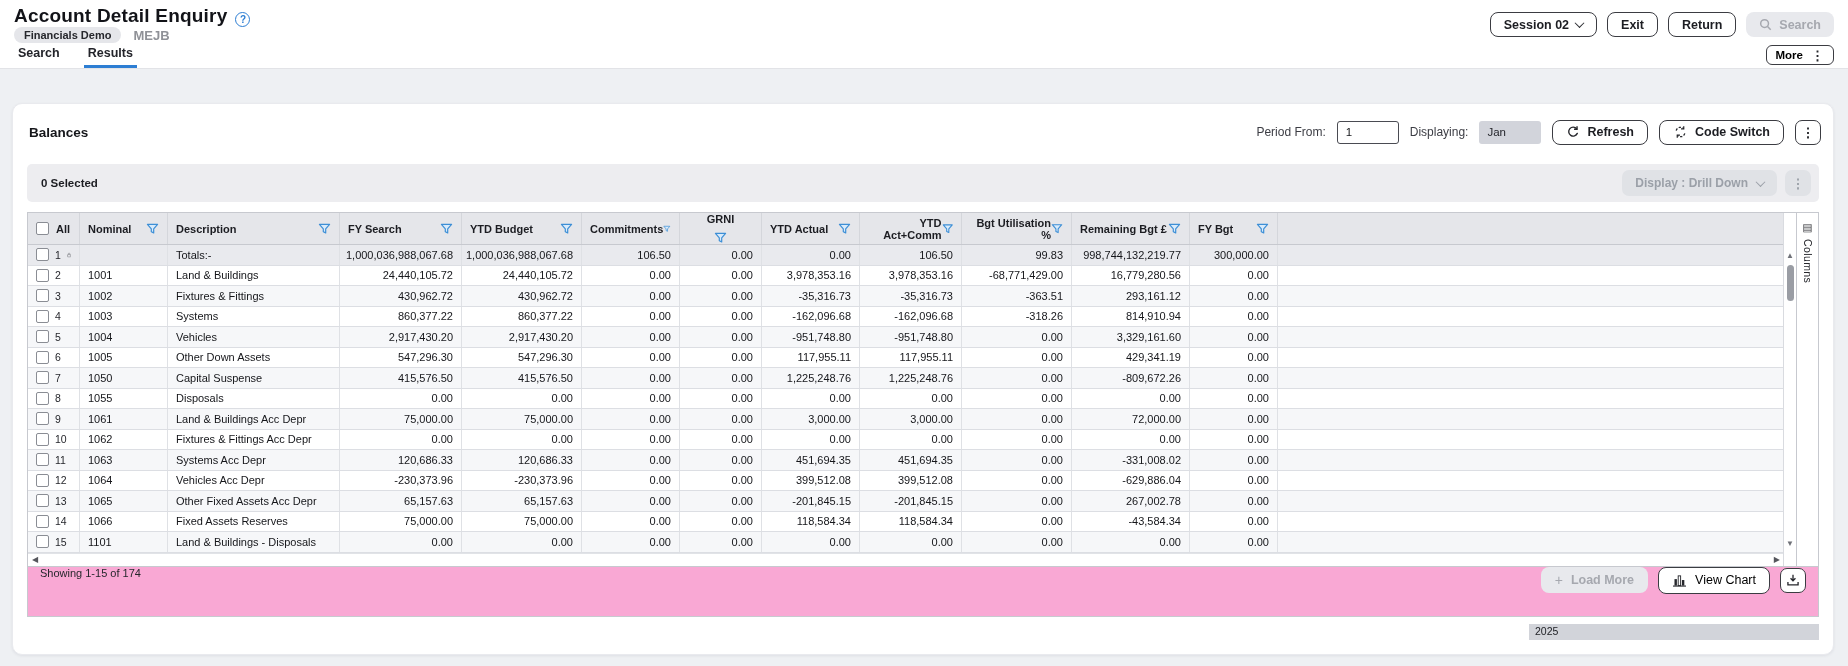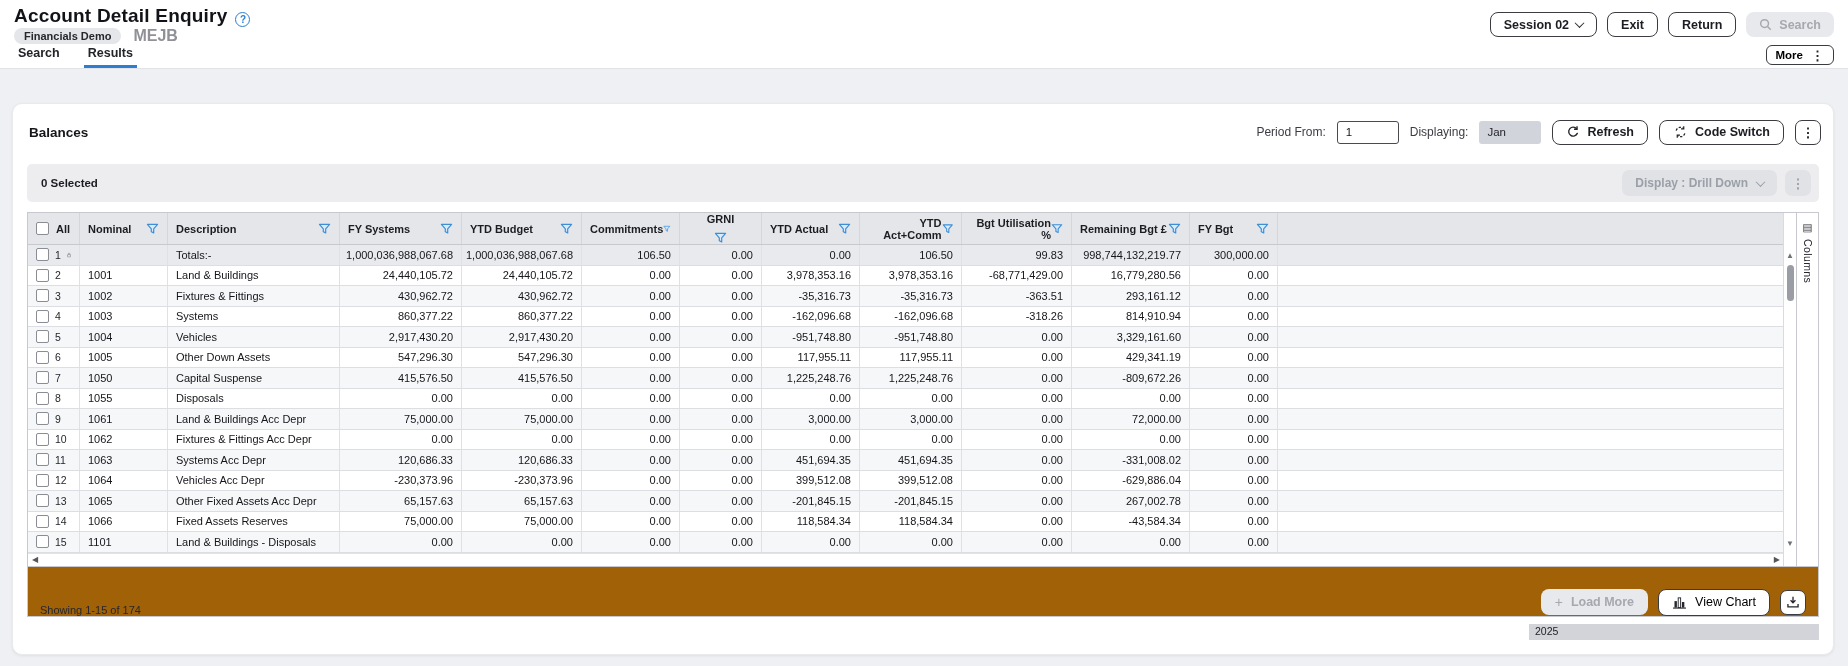--- a/index.html
+++ b/index.html
@@ -11,21 +11,21 @@
     overflow:hidden;
     color:#1c1d22;
   }
   
   .app-header{position:absolute;top:0;left:0;right:0;height:69px;background:#fff;border-bottom:1px solid #e2e3e7;}
   .title-row{position:absolute;left:14px;top:5px;display:flex;align-items:flex-end;gap:8px;}
   .page-title{font-size:19px;font-weight:800;letter-spacing:.2px;color:#121318;}
   .help-ic{width:15px;height:15px;border:1.5px solid #2d7ed3;border-radius:50%;color:#2d7ed3;font-size:10px;font-weight:700;display:inline-flex;align-items:center;justify-content:center;margin-top:3px;}
   .badge-row{position:absolute;left:14px;top:27px;display:flex;align-items:center;gap:12px;}
   .pill{background:#e5e6ea;border-radius:10px;padding:2px 10px;font-size:11px;font-weight:700;color:#26272c;}
-  .code-txt{font-size:16px;font-weight:600;color:#8f9197;}
+  .code-txt{font-size:13px;font-weight:600;color:#8f9197;}
   .tabs{position:absolute;left:14px;bottom:0;display:flex;gap:20px;}
   .tab{font-size:12.5px;font-weight:700;color:#23242a;padding:6px 4px 8px;position:relative;cursor:default;}
   .tab.active:after{content:"";position:absolute;left:0;right:0;bottom:0;height:3px;background:#2d7ed3;}
   .hdr-btns{position:absolute;right:14px;top:12px;display:flex;gap:10px;align-items:center;}
   .btn{display:inline-flex;align-items:center;gap:7px;background:#fff;border:1.5px solid #3b3c42;border-radius:8px;height:25px;padding:0 13px;font-size:12.5px;font-weight:700;color:#1c1d22;}
   .btn.disabled{background:#e8e9ed;border:none;color:#a6a8af;}
   .chev{width:7px;height:7px;border-right:1.7px solid #2b2c31;border-bottom:1.7px solid #2b2c31;transform:rotate(45deg) translate(-1px,-1px);}
   .chev.gray{border-color:#9ba0a8;}
   .more-btn{position:absolute;right:14px;top:45px;height:20px;border:1.2px solid #3b3c42;border-radius:6px;background:#fff;display:inline-flex;align-items:center;gap:8px;padding:0 9px;font-size:11.5px;font-weight:700;}
   .kebab{font-size:13px;line-height:1;color:#26272c;font-weight:700;}
@@ -64,21 +64,21 @@
   .vscroll{width:13px;border-left:1px solid #d9dbe0;position:relative;background:#fff;}
   .vs-up{position:absolute;top:38px;left:0;right:0;text-align:center;font-size:8px;color:#6f7178;}
   .vs-thumb{position:absolute;top:52px;left:3px;width:7px;height:36px;border-radius:4px;background:#9a9da4;}
   .vs-down{position:absolute;bottom:18px;left:0;right:0;text-align:center;font-size:8px;color:#6f7178;}
   .cols-tab{width:22px;border-left:1px solid #c7c9cf;background:#fff;display:flex;justify-content:center;padding-top:8px;}
   .cols-inner{writing-mode:vertical-rl;font-size:10.5px;color:#26272c;letter-spacing:.4px;display:flex;align-items:center;gap:6px;}
   .hscroll{height:13px;border-top:1px solid #e1e3e7;position:relative;background:#fff;}
   .hs-left{position:absolute;left:4px;top:1px;font-size:8px;color:#55565c;}
   .hs-right{position:absolute;right:3px;top:1px;font-size:8px;color:#55565c;}
   
-  .pfooter{height:50px;border-top:1px solid #c7c9cf;display:flex;align-items:flex-end;padding:0 12px;background:#a16207;}
+  .pfooter{height:50px;border-top:1px solid #c7c9cf;display:flex;align-items:flex-start;padding:0 12px;background:#f9a8d4;}
   .showing{font-size:11px;color:#26272c;}
   .ft-right{margin-left:auto;display:flex;align-items:center;gap:10px;}
   .loadmore{height:26px;border-radius:8px;background:#e8e9ed;color:#a6a8af;font-size:12.5px;font-weight:700;display:inline-flex;align-items:center;gap:8px;padding:0 14px;}
   .viewchart{height:27px;border:1.5px solid #3b3c42;border-radius:8px;background:#fff;font-size:12.5px;font-weight:400;display:inline-flex;align-items:center;gap:8px;padding:0 13px;}
   .dl-btn{width:26px;height:25px;border:1.5px solid #3b3c42;border-radius:7px;background:#fff;display:inline-flex;align-items:center;justify-content:center;}
   .year-strip{position:absolute;top:520px;right:14px;width:290px;height:16px;background:#d2d4da;font-size:10.5px;color:#1c1d22;padding:1px 0 0 6px;}
 </style>
 </head>
 <body>
 
@@ -174,21 +174,21 @@
                 <path d="M1.5 1.5h11l-4.2 4.9v4.3l-2.6-1.2V6.4z" fill="#d9ebfb" stroke="#3d8fd6" stroke-width="1.3" stroke-linejoin="round"></path>
               </svg>
             </div>
             <div class="th" style="width: 172px;">
               <span>Description</span>
               <svg width="13" height="12" viewBox="0 0 14 13">
                 <path d="M1.5 1.5h11l-4.2 4.9v4.3l-2.6-1.2V6.4z" fill="#d9ebfb" stroke="#3d8fd6" stroke-width="1.3" stroke-linejoin="round"></path>
               </svg>
             </div>
             <div class="th" style="width: 122px;">
-              <span>FY Systems</span>
+              <span>FY Search</span>
               <svg width="13" height="12" viewBox="0 0 14 13">
                 <path d="M1.5 1.5h11l-4.2 4.9v4.3l-2.6-1.2V6.4z" fill="#d9ebfb" stroke="#3d8fd6" stroke-width="1.3" stroke-linejoin="round"></path>
               </svg>
             </div>
             <div class="th" style="width: 120px;">
               <span>YTD Budget</span>
               <svg width="13" height="12" viewBox="0 0 14 13">
                 <path d="M1.5 1.5h11l-4.2 4.9v4.3l-2.6-1.2V6.4z" fill="#d9ebfb" stroke="#3d8fd6" stroke-width="1.3" stroke-linejoin="round"></path>
               </svg>
             </div>

